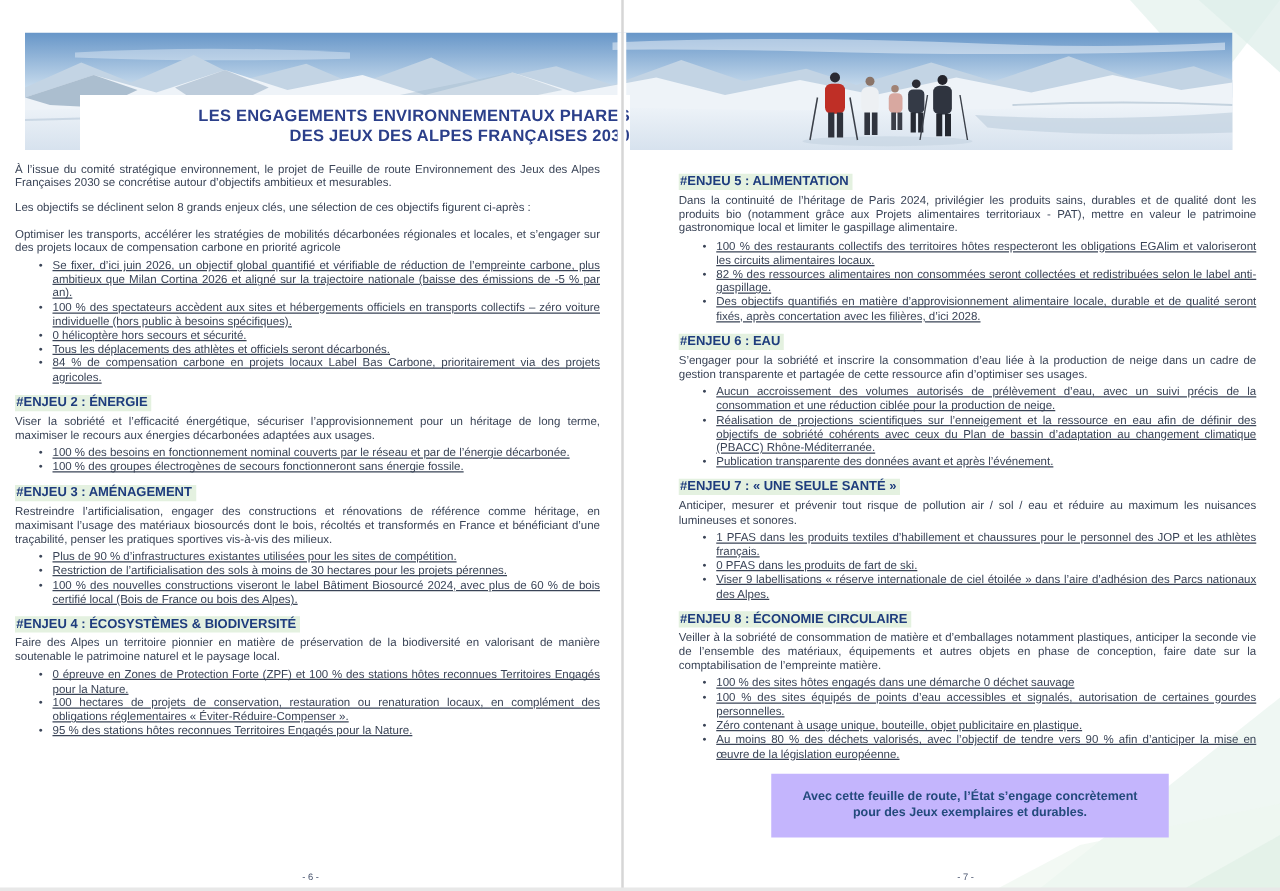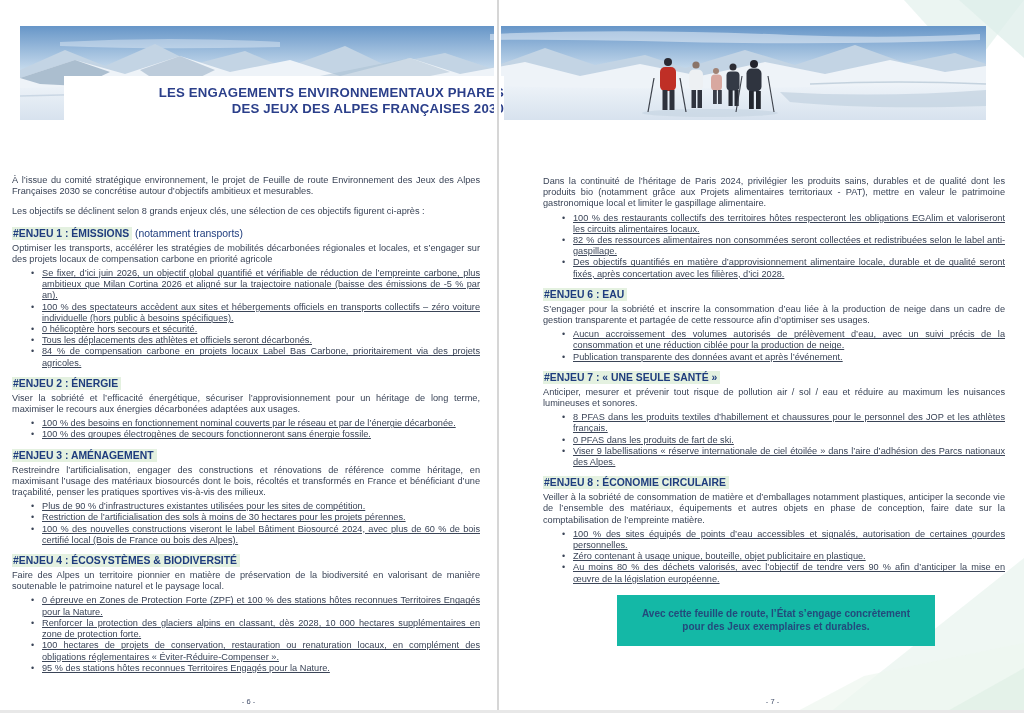--- a/index.html
+++ b/index.html
@@ -28,39 +28,38 @@
   .gutter-line  { position:absolute; left:497px; top:0; width:2px; height:713px; background:#d6d6d6; }
   
   .corner-tr { position:absolute; right:0; top:0; width:190px; height:72px; }
   .corner-br { position:absolute; right:0; bottom:0; width:230px; height:165px; }
   .bottom-strip { position:absolute; left:0; bottom:0; width:1024px; height:3px; background:#e8e8e8; }
   
   .col {
     position:absolute;
     font-size:9.2px; line-height:11.2px; color:#3a4457;
     text-align:justify;
-    margin-top:45px;
   }
   .col-left  { left:12px;  top:130px; width:468px; }
   .col-right { left:543px; top:131px; width:462px; }
   .intro-p { margin:0 0 9px 0; }
   .sec-h {
     margin:8px 0 3px 0; font-size:10.4px; font-weight:bold;
     color:#1e3c7d; text-align:left; line-height:13px;
   }
   .hl { background:#e4f1e0; padding:1px 3px 1px 1px; }
   .suffix { font-weight:normal; background:none; }
   .sec-p { margin:0 0 2px 0; }
   ul.bullets { margin:3px 0 6px 0; padding:0 0 0 30px; list-style:none; }
   ul.bullets li { position:relative; margin:0;text-decoration:underline; }
   ul.bullets li::before { content:"\2022"; position:absolute; left:-11px; top:0; font-size:9px; color:#3a4457; }
   
   .callout {
     margin:10px 0 0 74px; width:318px; box-sizing:border-box;
-    background:#14b8a6; padding:12px 18px;
+    background:#c4b5fd; padding:12px 18px;
     text-align:center; font-size:10px; font-weight:bold;
     line-height:13.5px; color:#234a7c;
   }
   
   .pagenum { position:absolute; top:697px; font-size:7.5px; color:#44506b; text-align:center; }
   .pagenum-left  { left:0;   width:497px; }
   .pagenum-right { left:520px; width:505px; }
 </style>
 </head>
 <body>
@@ -135,21 +134,20 @@
 </div>
 
 <div class="gutter-white"></div>
 <div class="gutter-line"></div>
 
 <div class="col col-left" id="left-col">
   <p class="intro-p">À l’issue du comité stratégique environnement, le projet de Feuille de route Environnement des Jeux des Alpes Françaises 2030 se concrétise autour d’objectifs ambitieux et mesurables.</p>
   <p class="intro-p">Les objectifs se déclinent selon 8 grands enjeux clés, une sélection de ces objectifs figurent ci-après :</p>
   <div id="left-sections">
       <div class="section">
-    <p class="sec-h"><span class="hl">#ENJEU 1 : ÉMISSIONS</span><span class="suffix"> (notamment transports)</span></p>
     <p class="sec-p">Optimiser les transports, accélérer les stratégies de mobilités décarbonées régionales et locales, et s’engager sur des projets locaux de compensation carbone en priorité agricole</p>
     <ul class="bullets">
           <li>Se fixer, d’ici juin 2026, un objectif global quantifié et vérifiable de réduction de l’empreinte carbone, plus ambitieux que Milan Cortina 2026 et aligné sur la trajectoire nationale (baisse des émissions de -5 % par an).</li>
           <li>100 % des spectateurs accèdent aux sites et hébergements officiels en transports collectifs – zéro voiture individuelle (hors public à besoins spécifiques).</li>
           <li>0 hélicoptère hors secours et sécurité.</li>
           <li>Tous les déplacements des athlètes et officiels seront décarbonés.</li>
           <li>84 % de compensation carbone en projets locaux Label Bas Carbone, prioritairement via des projets agricoles.</li>
         </ul>
   </div>
       <div class="section">
@@ -167,59 +165,61 @@
           <li>Plus de 90 % d’infrastructures existantes utilisées pour les sites de compétition.</li>
           <li>Restriction de l’artificialisation des sols à moins de 30 hectares pour les projets pérennes.</li>
           <li>100 % des nouvelles constructions viseront le label Bâtiment Biosourcé 2024, avec plus de 60 % de bois certifié local (Bois de France ou bois des Alpes).</li>
         </ul>
   </div>
       <div class="section">
     <p class="sec-h"><span class="hl">#ENJEU 4 : ÉCOSYSTÈMES &amp; BIODIVERSITÉ</span></p>
     <p class="sec-p">Faire des Alpes un territoire pionnier en matière de préservation de la biodiversité en valorisant de manière soutenable le patrimoine naturel et le paysage local.</p>
     <ul class="bullets">
           <li>0 épreuve en Zones de Protection Forte (ZPF) et 100 % des stations hôtes reconnues Territoires Engagés pour la Nature.</li>
-          <li>Renforcer la protection des glaciers alpins en classant, dès 2028, 10 000 hectares supplémentaires en zone de protection forte.</li>
           <li>100 hectares de projets de conservation, restauration ou renaturation locaux, en complément des obligations réglementaires « Éviter-Réduire-Compenser ».</li>
           <li>95 % des stations hôtes reconnues Territoires Engagés pour la Nature.</li>
         </ul>
   </div>
     </div>
 </div>
 
 <div class="col col-right" id="right-col">
   <div id="right-sections">
       <div class="section">
+    <p class="sec-h"><span class="hl">#ENJEU 5 : ALIMENTATION</span></p>
     <p class="sec-p">Dans la continuité de l’héritage de Paris 2024, privilégier les produits sains, durables et de qualité dont les produits bio (notamment grâce aux Projets alimentaires territoriaux - PAT), mettre en valeur le patrimoine gastronomique local et limiter le gaspillage alimentaire.</p>
     <ul class="bullets">
           <li>100 % des restaurants collectifs des territoires hôtes respecteront les obligations EGAlim et valoriseront les circuits alimentaires locaux.</li>
           <li>82 % des ressources alimentaires non consommées seront collectées et redistribuées selon le label anti-gaspillage.</li>
           <li>Des objectifs quantifiés en matière d’approvisionnement alimentaire locale, durable et de qualité seront fixés, après concertation avec les filières, d’ici 2028.</li>
         </ul>
   </div>
       <div class="section">
     <p class="sec-h"><span class="hl">#ENJEU 6 : EAU</span></p>
     <p class="sec-p">S’engager pour la sobriété et inscrire la consommation d’eau liée à la production de neige dans un cadre de gestion transparente et partagée de cette ressource afin d’optimiser ses usages.</p>
     <ul class="bullets">
           <li>Aucun accroissement des volumes autorisés de prélèvement d’eau, avec un suivi précis de la consommation et une réduction ciblée pour la production de neige.</li>
+          <li>Réalisation de projections scientifiques sur l’enneigement et la ressource en eau afin de définir des objectifs de sobriété cohérents avec ceux du Plan de bassin d’adaptation au changement climatique (PBACC) Rhône-Méditerranée.</li>
           <li>Publication transparente des données avant et après l’événement.</li>
         </ul>
   </div>
       <div class="section">
     <p class="sec-h"><span class="hl">#ENJEU 7 : « UNE SEULE SANTÉ »</span></p>
     <p class="sec-p">Anticiper, mesurer et prévenir tout risque de pollution air / sol / eau et réduire au maximum les nuisances lumineuses et sonores.</p>
     <ul class="bullets">
-          <li>8 PFAS dans les produits textiles d’habillement et chaussures pour le personnel des JOP et les athlètes français.</li>
+          <li>1 PFAS dans les produits textiles d’habillement et chaussures pour le personnel des JOP et les athlètes français.</li>
           <li>0 PFAS dans les produits de fart de ski.</li>
           <li>Viser 9 labellisations « réserve internationale de ciel étoilée » dans l’aire d’adhésion des Parcs nationaux des Alpes.</li>
         </ul>
   </div>
       <div class="section">
     <p class="sec-h"><span class="hl">#ENJEU 8 : ÉCONOMIE CIRCULAIRE</span></p>
     <p class="sec-p">Veiller à la sobriété de consommation de matière et d’emballages notamment plastiques, anticiper la seconde vie de l’ensemble des matériaux, équipements et autres objets en phase de conception, faire date sur la comptabilisation de l’empreinte matière.</p>
     <ul class="bullets">
+          <li>100 % des sites hôtes engagés dans une démarche 0 déchet sauvage</li>
           <li>100 % des sites équipés de points d’eau accessibles et signalés, autorisation de certaines gourdes personnelles.</li>
           <li>Zéro contenant à usage unique, bouteille, objet publicitaire en plastique.</li>
           <li>Au moins 80 % des déchets valorisés, avec l’objectif de tendre vers 90 % afin d’anticiper la mise en œuvre de la législation européenne.</li>
         </ul>
   </div>
     </div>
   <div class="callout">Avec cette feuille de route, l’État s’engage concrètement pour des Jeux exemplaires et durables.</div>
 </div>
 
 <div class="pagenum pagenum-left">- 6 -</div>

